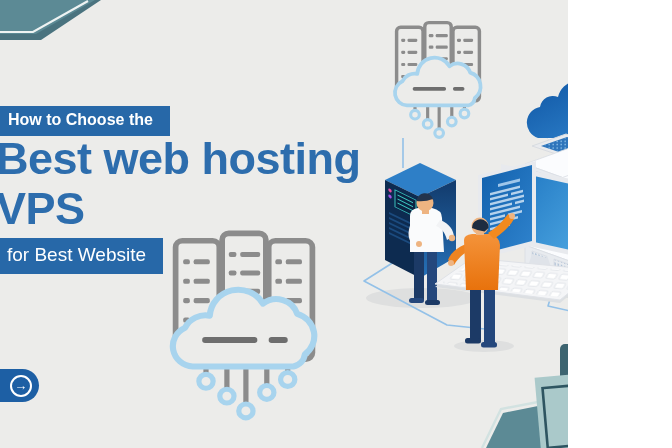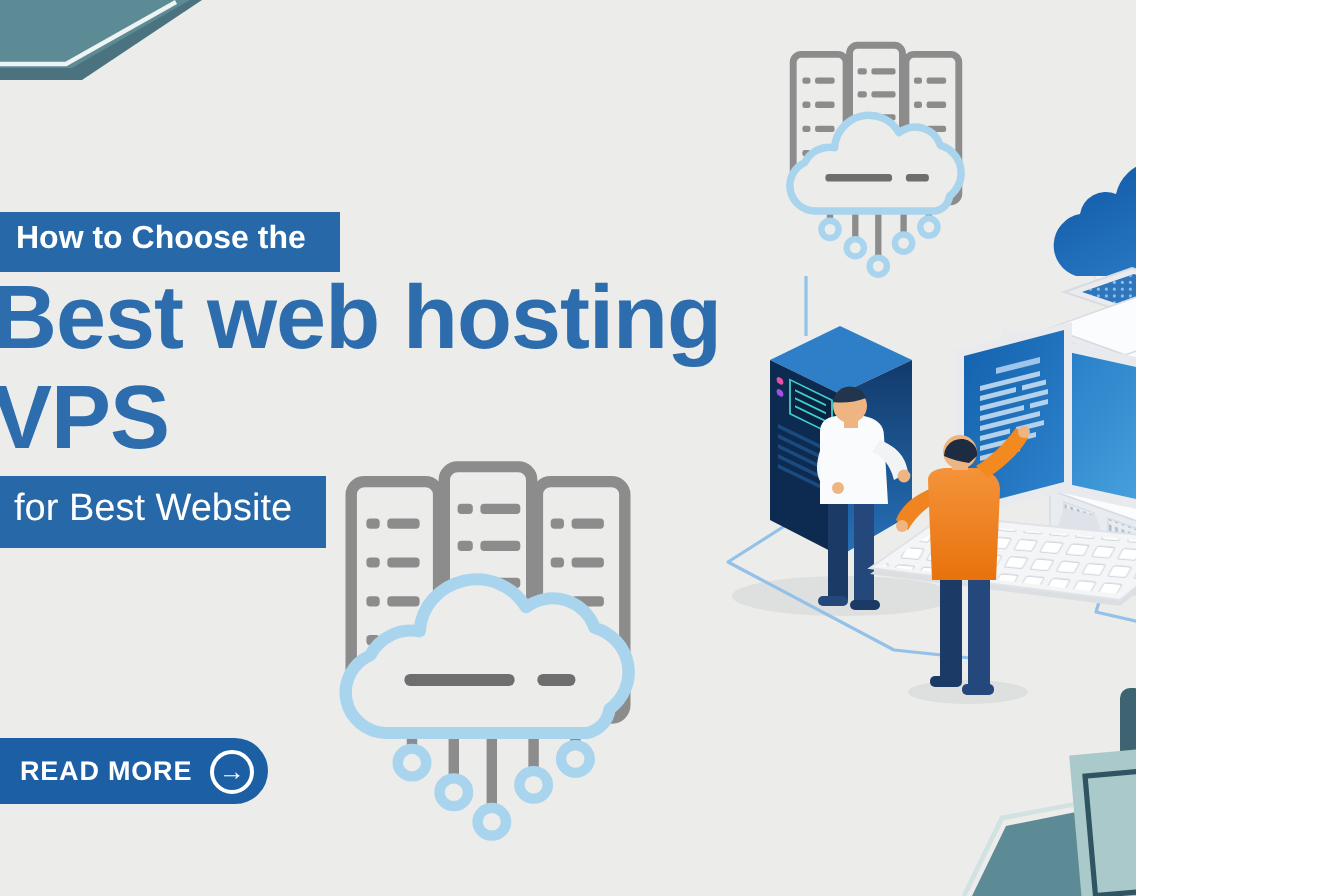--- a/index.html
+++ b/index.html
@@ -144,21 +144,20 @@
   </div>
   <div class="title">
     <div>Best web hosting</div>
     <div>VPS</div>
   </div>
   <div class="subtitle">
     <span>for Best Website</span>
   </div>
 
   <button class="cta">
-    <span>READ MORE</span>
     <span class="ring">
       <span>→</span>
     </span>
   </button>
 
   <svg class="icon-small" width="92" height="122" viewBox="0 0 160 212" preserveAspectRatio="none">
       <use href="#cloudServer"></use>
     </svg>
   <svg class="icon-large" width="152" height="196" viewBox="0 0 160 212" preserveAspectRatio="none">
       <use href="#cloudServer"></use>

